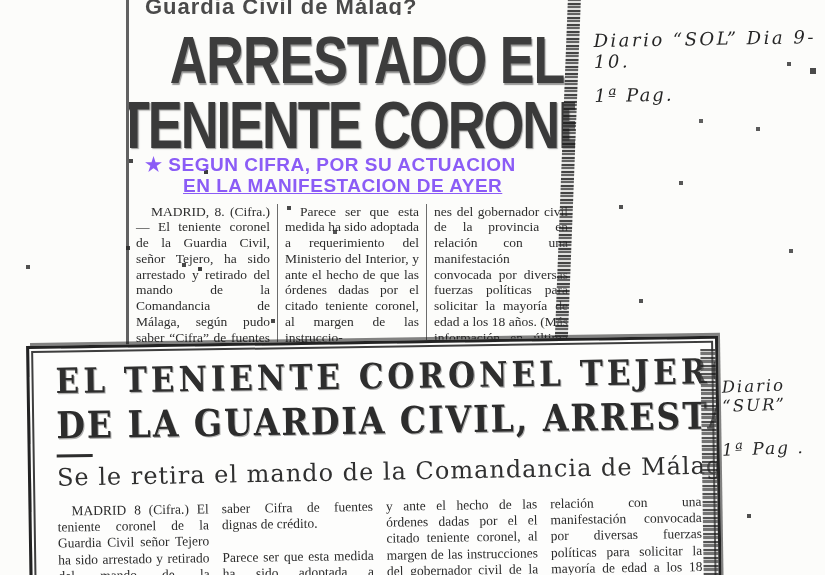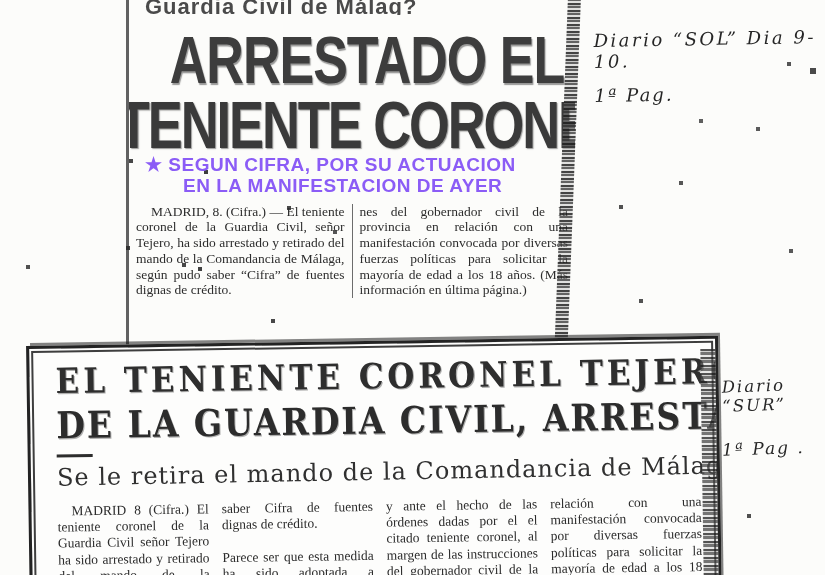--- a/index.html
+++ b/index.html
@@ -28,21 +28,21 @@
   .sol-h2 {
     margin-top:14px; height:50px; line-height:50px; text-align:center;
     font:bold 50px "Liberation Sans", sans-serif; letter-spacing:-2px; color:#3a3a3a;
     transform:scale(1.05,1.32); transform-origin:center top; white-space:nowrap;
     text-shadow:1px 1px 1px rgba(70,70,70,.55);
   }
   .sol-subhead {
     margin:17px 0 0 16px; font:bold 19px "Liberation Sans", sans-serif;
     color:#8b5cf6; line-height:1.12; letter-spacing:.5px;
   }
-  .sol-subhead .line2 { display:block; padding-left:38px; }
+  .sol-subhead .line2 { display:block; padding-left:38px;text-decoration:underline; }
   .sol-cols { display:flex; margin-top:7px; }
   .sol-col {
     flex:1; padding:0 7px; font-size:13.5px; line-height:1.17;
     text-align:justify; color:#2d2d2d;
   }
   .sol-col + .sol-col { border-left:1px solid #6c6c6c; }
   .sol-col.indent { text-indent:15px; }
   .torn-sol {
     position:absolute; left:568px; top:-4px; width:13px; height:358px;
     transform:rotate(2.2deg); transform-origin:50% 0;
@@ -122,20 +122,21 @@
   </div>
   <div class="sol-h1">ARRESTADO EL</div>
   <div class="sol-h2">TENIENTE CORONEL</div>
   <div class="sol-subhead">
     <span>★</span>
     <span>SEGUN CIFRA, POR SU ACTUACION</span>
     <span class="line2">EN LA MANIFESTACION DE AYER</span>
   </div>
   <div class="sol-cols">
     <div class="sol-col indent">MADRID, 8. (Cifra.) — El teniente coronel de la Guardia Civil, señor Tejero, ha sido arrestado y retirado del mando de la Comandancia de Málaga, según pudo saber “Cifra” de fuentes dignas de crédito.</div>
+    <div class="sol-col indent">Parece ser que esta medida ha sido adoptada a requerimiento del Ministerio del Interior, y ante el hecho de que las órdenes dadas por el citado teniente coronel, al margen de las instruccio-</div>
     <div class="sol-col">nes del gobernador civil de la provincia en relación con una manifestación convocada por diversas fuerzas políticas para solicitar la mayoría de edad a los 18 años. (Más información en última página.)</div>
   </div>
 </div>
 <div class="torn-sol"></div>
 
 <div class="hand ann-sol">
   <div class="l1">Diario “SOL” Dia 9-10.</div>
   <div class="l2">1ª Pag.</div>
 </div>
 

